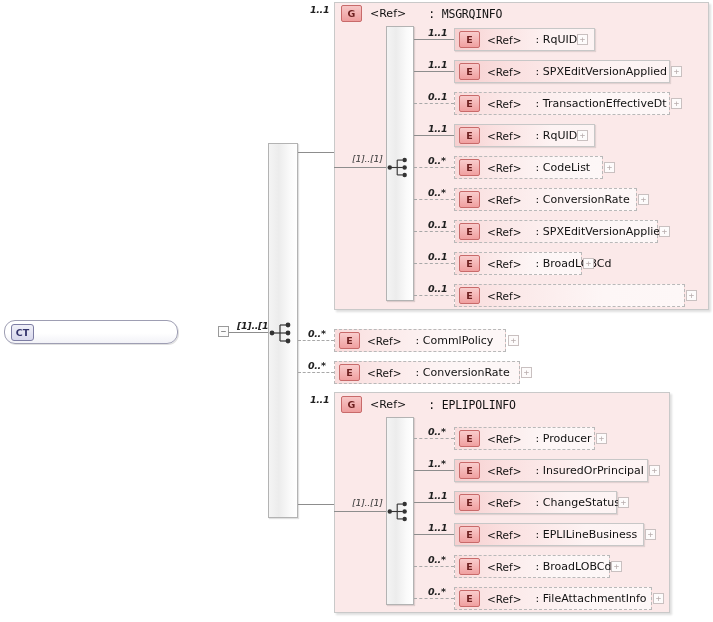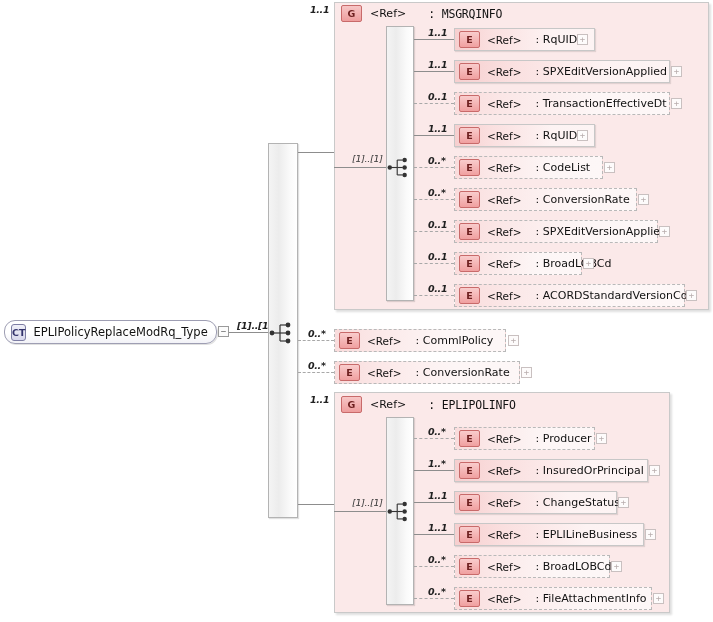--- a/index.html
+++ b/index.html
@@ -94,23 +94,22 @@
 
   
   .ln-h{position:absolute;height:0;border-top:1px solid #8d8d8d;}
   .ln-h-d{position:absolute;height:0;border-top:1px dashed #a8a8a8;}
 </style>
 </head>
 <body>
 
 <div class="canvas">
 
-  <div class="abs ct-pill" style="left:4px;top:320px;width:213px;height:24px;">
+  <div class="abs ct-pill" style="left:4px;top:320px;width:174px;height:24px;">
     <div class="ct-badge">CT</div>
-    <div class="ct-label">EPLIPolicyReplaceModRq_Type</div>
   </div>
   <div class="abs exp" style="left:218px;top:326px;">−</div>
   <div class="card" style="left:237px;top:320px;">[1]..[1]</div>
   <div class="ln-h" style="left:229px;top:332px;width:40px;"></div>
 
   <div class="abs seqbar" style="left:268px;top:143px;width:30px;height:375px;"></div>
 
   <svg class="abs" style="left:269px;top:322px;" width="28" height="22" viewBox="0 0 28 22">
     <circle cx="3" cy="11" r="2.4" fill="#333"></circle>
     <line x1="5" y1="11" x2="11" y2="11" stroke="#333" stroke-width="1.2"></line>
@@ -220,21 +219,20 @@
     <div class="e-ref">&lt;Ref&gt;</div>
     <div class="e-name">: BroadLOBCd</div>
   </div>
   <div class="abs exp exp-faint" style="left:583px;top:258px;">+</div>
 
   <div class="ln-h-d" style="left:414px;top:295px;width:40px;"></div>
   <div class="card" style="left:428px;top:283px;">0..1</div>
   <div class="el opt" style="left:454px;top:284px;width:231px;">
     <div class="e-badge">E</div>
     <div class="e-ref">&lt;Ref&gt;</div>
-    <div class="e-name">: ACORDStandardVersionCd</div>
   </div>
   <div class="abs exp exp-faint" style="left:686px;top:290px;">+</div>
 
   <div class="ln-h-d" style="left:298px;top:340px;width:36px;"></div>
   <div class="card" style="left:308px;top:328px;">0..*</div>
   <div class="el opt" style="left:334px;top:329px;width:172px;">
     <div class="e-badge">E</div>
     <div class="e-ref">&lt;Ref&gt;</div>
     <div class="e-name">: CommlPolicy</div>
   </div>

